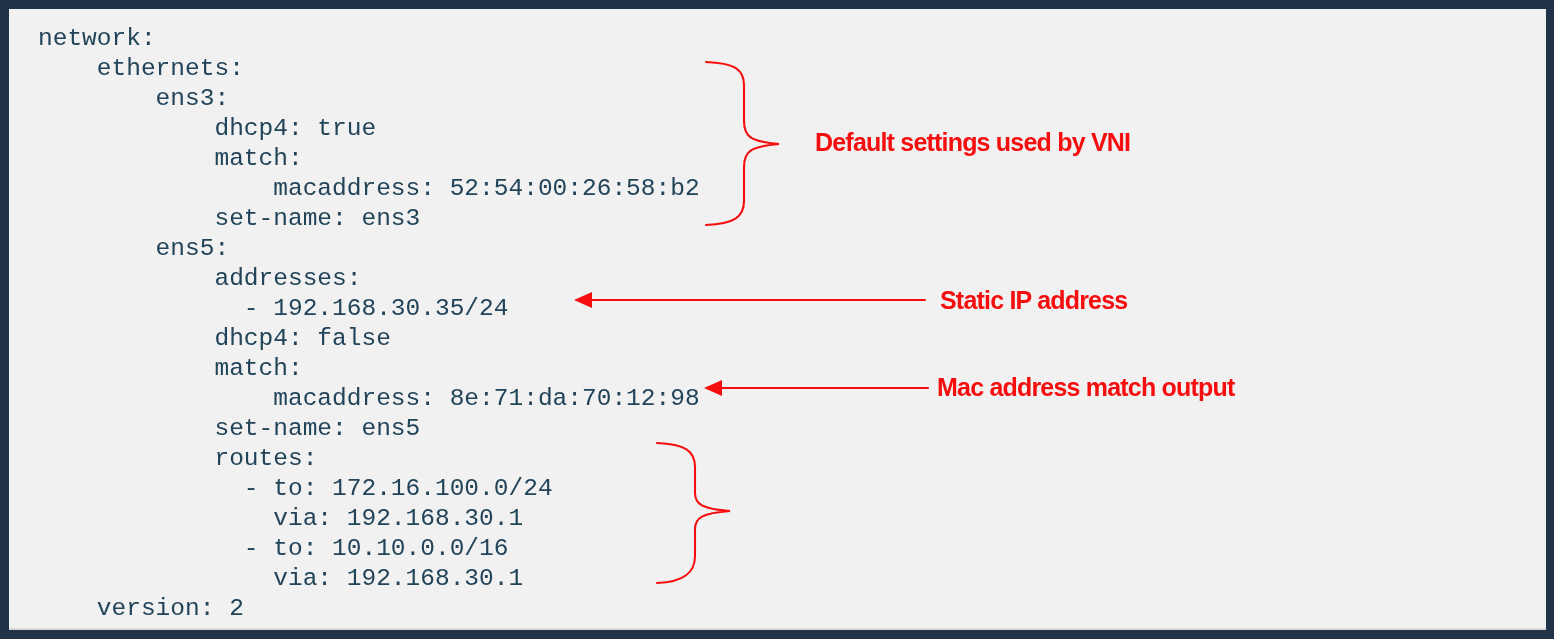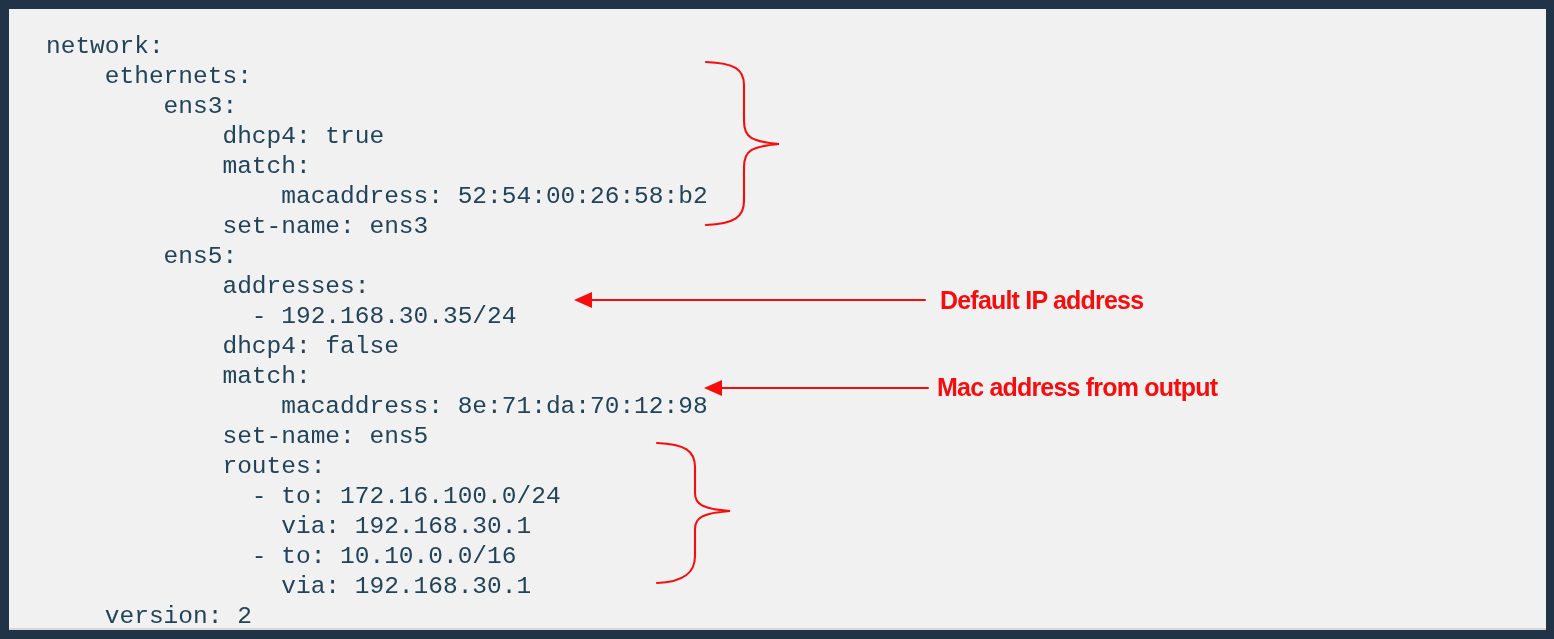--- a/index.html
+++ b/index.html
@@ -23,21 +23,21 @@
     position: absolute;
     left: 9px; top: 9px;
     width: 1537px; height: 621px;
     background: var(--bg);
     border-bottom: 2px solid var(--edge);
   }
   pre.code {
     position: absolute;
     left: 30px;
     top: 16px;
-    margin: 16px;
+    margin: 8px;
     font-family: "Liberation Mono", "DejaVu Sans Mono", monospace;
     font-size: 24.5px;
     line-height: 30px;
     color: var(--code);
     white-space: pre;
   }
   svg.overlay {
     position: absolute;
     left: 0; top: 0;
     width: 1554px; height: 639px;
@@ -118,15 +118,16 @@
       <path class="stroke" d="M 657 443
                               C 685 444 695 451 695 467
                               L 695 493
                               C 695 504 702 509 730 511
                               C 702 513 695 518 695 529
                               L 695 556
                               C 695 572 685 582 657 583"></path>
     </g>
   </svg>
 
-  <div class="note note-2">Default IP address</div>
-  <div class="note note-3">Mac address from output</div>
+  <div class="note note-1">Default settings used by VNI</div>
+  <div class="note note-2">Static IP address</div>
+  <div class="note note-3">Mac address match output</div>
 </div>
 
 </body></html>

